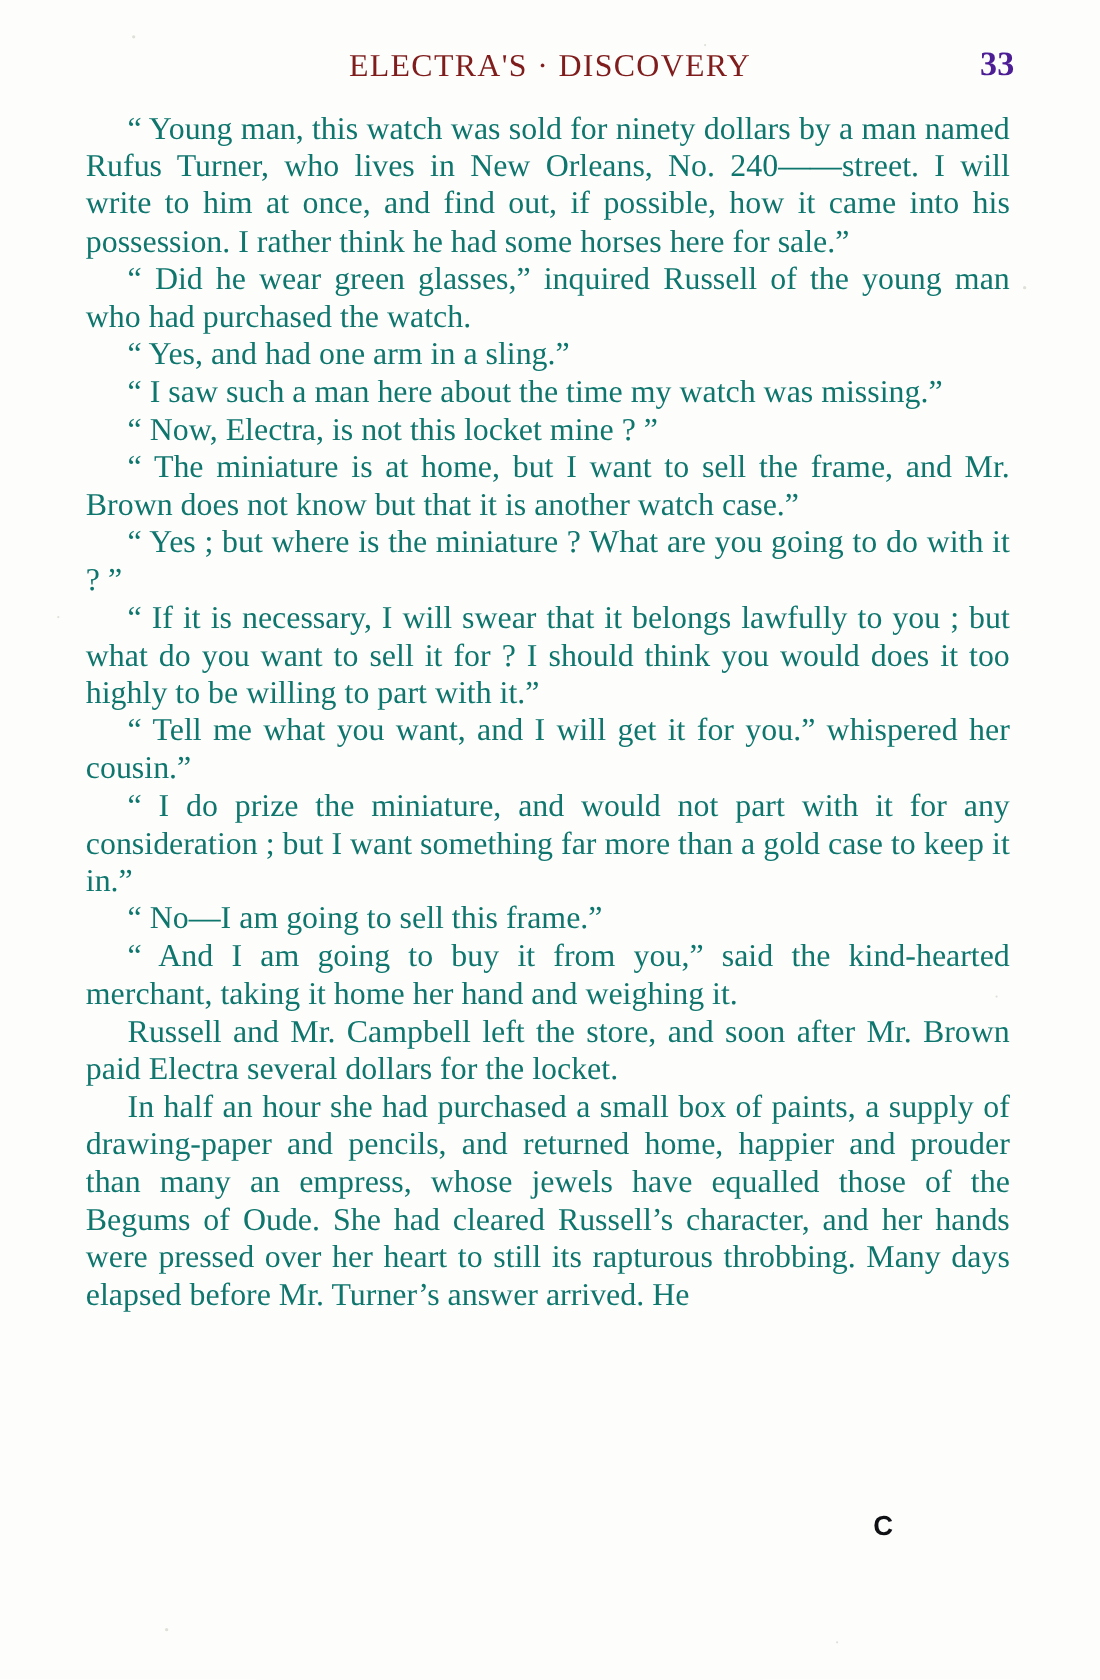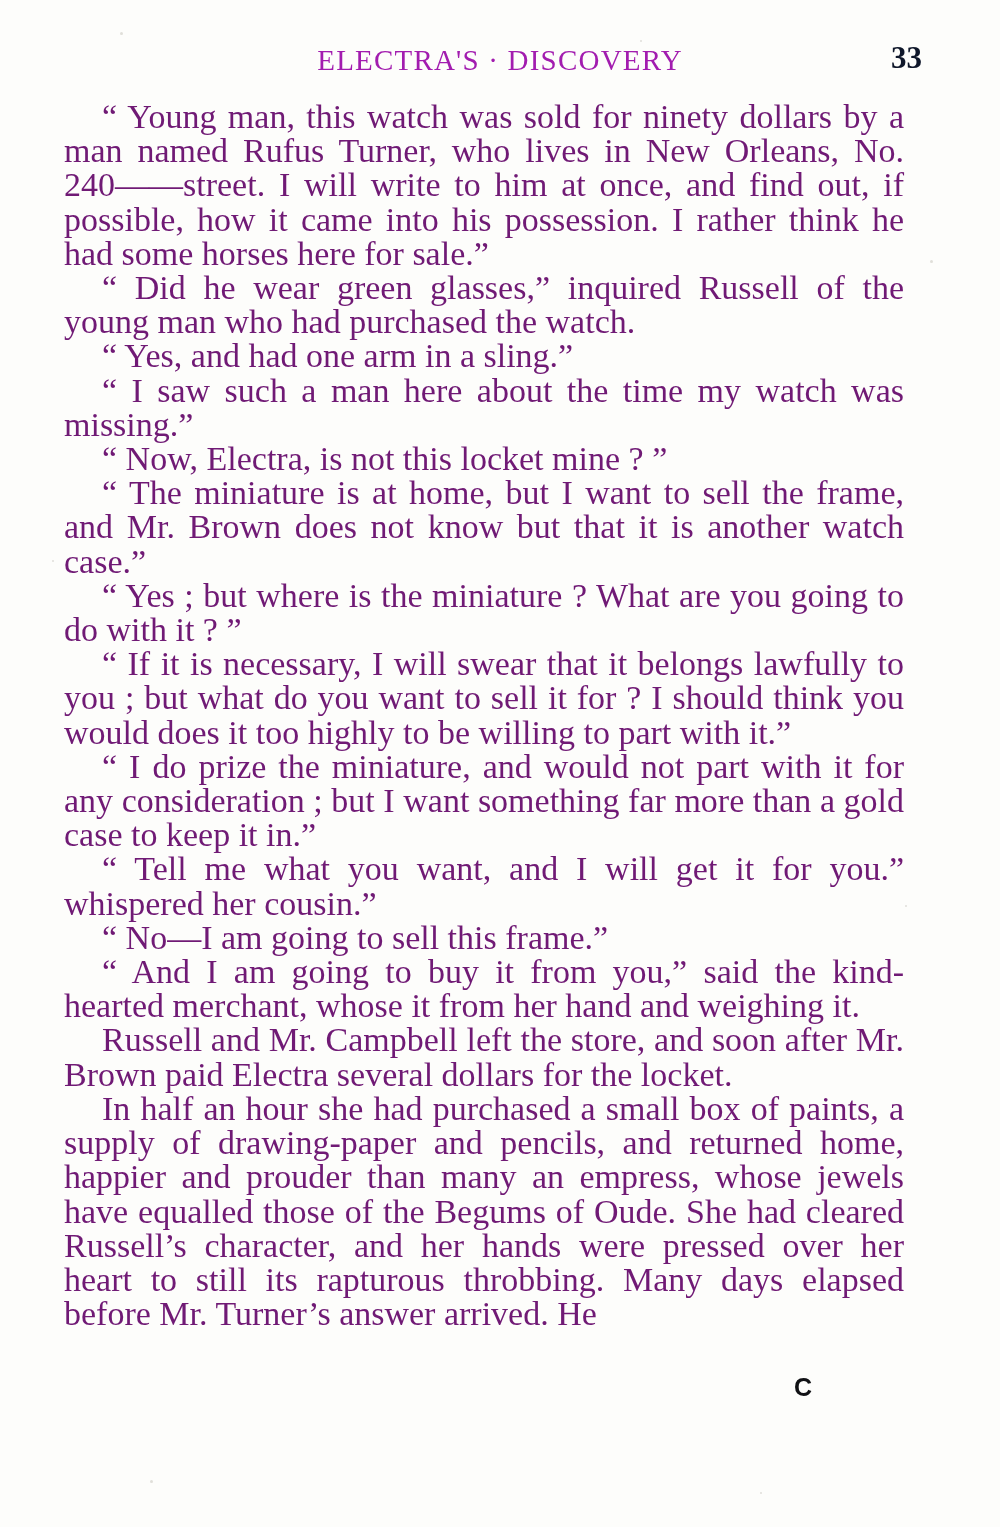--- a/index.html
+++ b/index.html
@@ -23,40 +23,40 @@
     left: 78px;
     right: 78px;
     display: flex;
     align-items: baseline;
     justify-content: center;
   }
   .running-title {
     font-size: 29px;
     letter-spacing: 1.2px;
     white-space: nowrap;
-    color: #a21caf;
+    color: #7f1d1d;
   }
   .folio {
     position: absolute;
     right: 0;
     top: -4px;
     font-size: 31px;
     font-weight: bold;
-    color: #0f172a;
+    color: #4c1d95;
   }
   .body-text {
     position: absolute;
     top: 100px;
-    left: 64px;
+    left: 78px;
     width: 840px;
-    font-size: 34px;
+    font-size: 29px;
     line-height: 34.2px;
     text-align: justify;
     text-justify: inter-word;
-    color: #701a75;
+    color: #0f766e;
   }
   .body-text p {
     margin: 0;
     text-indent: 38px;
   }
   .signature {
     position: absolute;
     right: 188px;
     top: 1373px;
     font-size: 25px;
@@ -91,23 +91,23 @@
 
   <div class="body-text">
     <p>“ Young man, this watch was sold for ninety dollars by a man named Rufus Turner, who lives in New Orleans, No. 240——street.  I will write to him at once, and find out, if possible, how it came into his possession.  I rather think he had some horses here for sale.”</p>
     <p>“ Did he wear green glasses,” inquired Russell of the young man who had purchased the watch.</p>
     <p>“ Yes, and had one arm in a sling.”</p>
     <p>“ I saw such a man here about the time my watch was missing.”</p>
     <p>“ Now, Electra, is not this locket mine ? ”</p>
     <p>“ The miniature is at home, but I want to sell the frame, and Mr. Brown does not know but that it is another watch case.”</p>
     <p>“ Yes ;  but where is the miniature ?  What are you going to do with it ? ”</p>
     <p>“ If it is necessary, I will swear that it belongs lawfully to you ;  but what do you want to sell it for ?  I should think you would does it too highly to be willing to part with it.”</p>
+    <p>“ Tell me what you want, and I will get it for you.” whispered her cousin.”</p>
     <p>“ I do prize the miniature, and would not part with it for any consideration ;  but I want something far more than a gold case to keep it in.”</p>
-    <p>“ Tell me what you want, and I will get it for you.” whispered her cousin.”</p>
     <p>“ No—I am going to sell this frame.”</p>
-    <p>“ And I am going to buy it from you,” said the kind-hearted merchant, whose it from her hand and weighing it.</p>
+    <p>“ And I am going to buy it from you,” said the kind-hearted merchant, taking it home her hand and weighing it.</p>
     <p>Russell and Mr. Campbell left the store, and soon after Mr. Brown paid Electra several dollars for the locket.</p>
     <p>In half an hour she had purchased a small box of paints, a supply of drawing-paper and pencils, and returned home, happier and prouder than many an empress, whose jewels have equalled those of the Begums of Oude.  She had cleared Russell’s character, and her hands were pressed over her heart to still its rapturous throbbing.  Many days elapsed before Mr. Turner’s answer arrived.  He</p>
   </div>
 
   <div class="signature">C</div>
 
 </div>
 
 </body></html>

